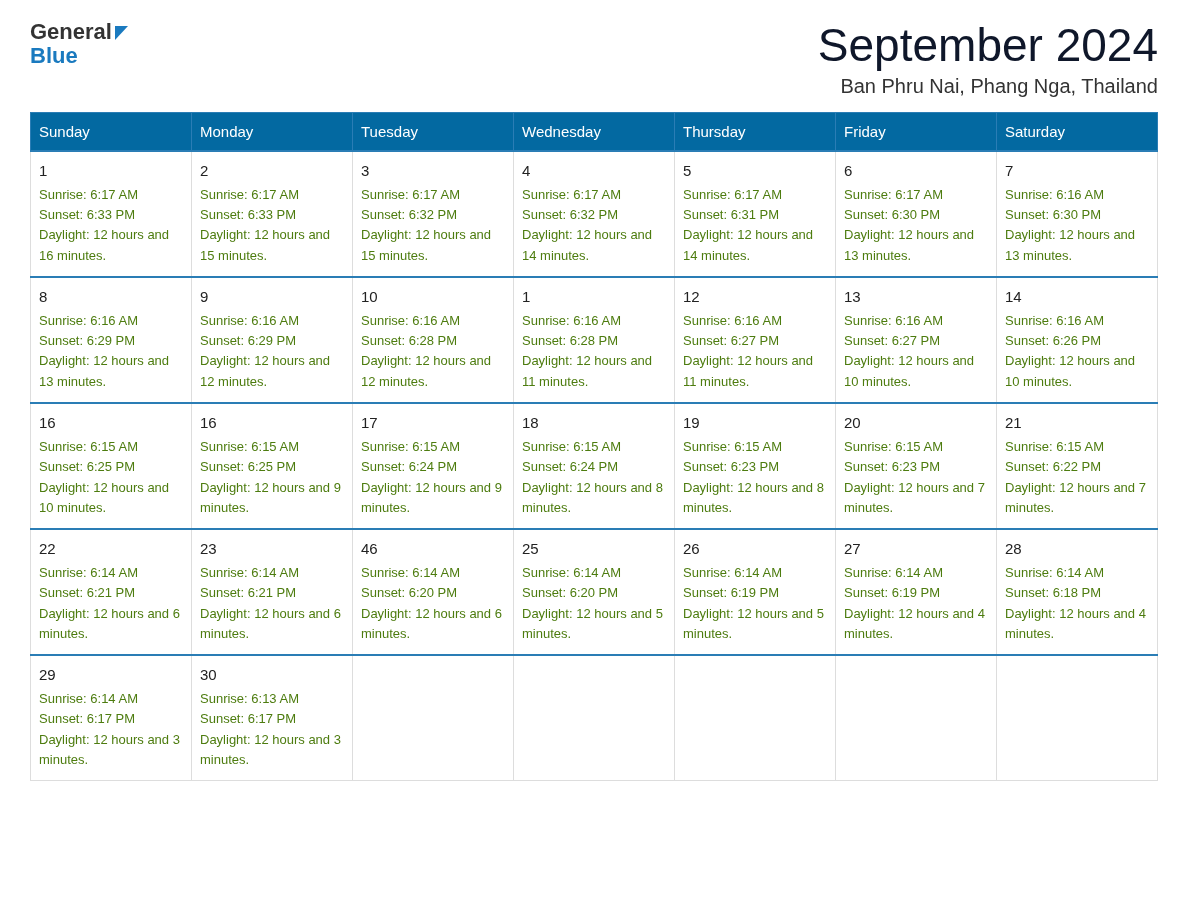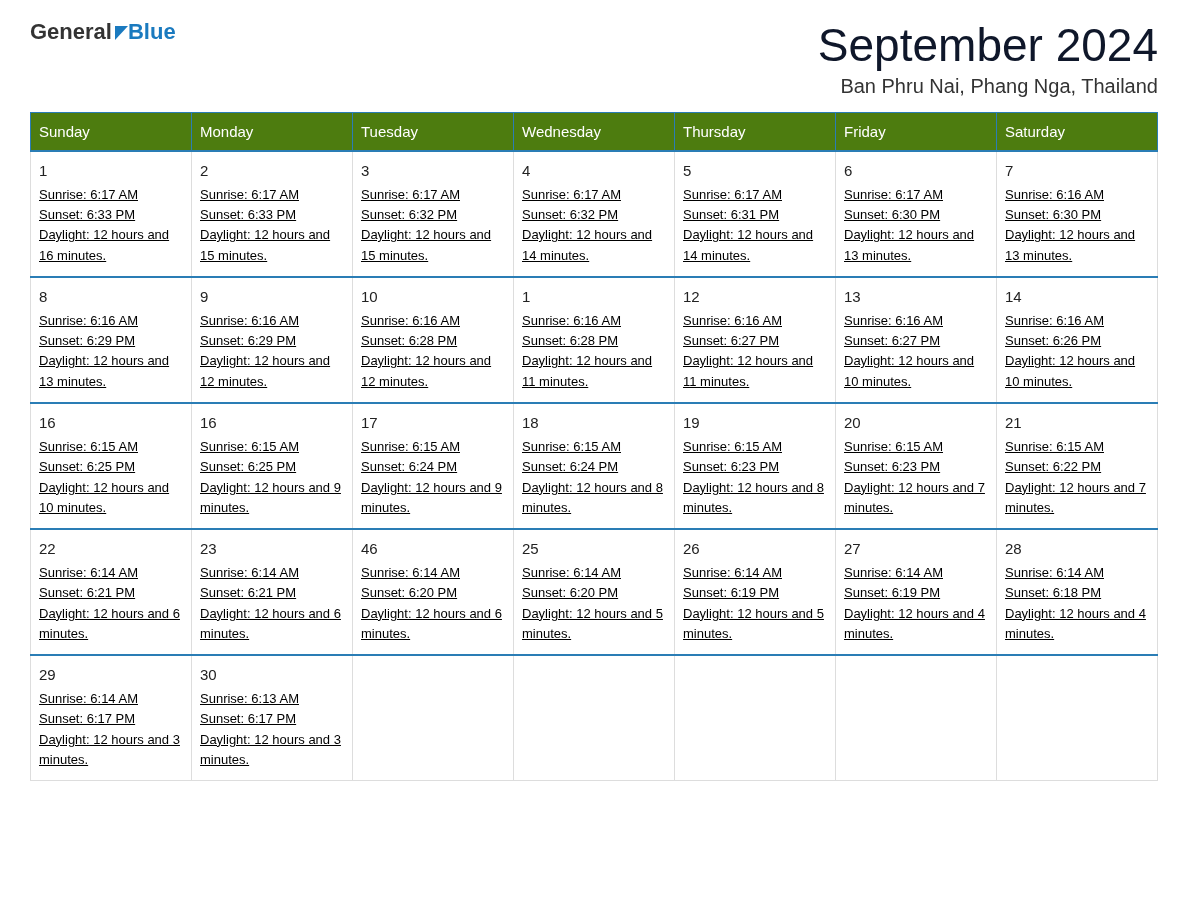--- a/index.html
+++ b/index.html
@@ -43,21 +43,21 @@
       font-size: 20px;
       color: #333;
       margin-top: 4px;
     }
     .calendar {
       width: 100%;
       border-collapse: collapse;
       margin-top: 14px;
     }
     .calendar th {
-      background: #4d7c0f;
+      background: #0369a1;
       color: #fff;
       padding: 10px 8px;
       font-size: 15px;
       font-weight: normal;
       text-align: left;
       border: 1px solid #2a7db5;
     }
     .calendar td {
       vertical-align: top;
       padding: 8px 8px 10px 8px;
@@ -78,34 +78,33 @@
       border-top: 2px solid #2a7db5;
     }
     .day-number {
       font-size: 15px;
       font-weight: normal;
       display: block;
       margin-bottom: 3px;
     }
     .day-info {
       font-size: 13px;
-      color: #000000;
+      color: #4d7c0f;
       line-height: 1.55;
-      text-decoration: underline;
     }
     .empty-cell {
       background: #fff;
     }
   </style>
 </head>
 <body>
 
 <div class="header-top">
   <div class="logo">
-    <div style="display:flex; flex-direction:row; line-height:1.1;">
+    <div style="display:flex; flex-direction:column; line-height:1.1;">
       <div style="display:flex; align-items:center;">
         <span class="logo-general">General</span>
         <div style="display:flex; flex-direction:column; margin-left:3px; margin-top:2px;">
           <div style="width:0;height:0;border-left:13px solid #1a7abf;border-top:0px solid transparent;border-bottom:14px solid transparent;"></div>
         </div>
       </div>
       <span class="logo-blue-text" style="margin-left:0;">Blue</span>
     </div>
   </div>
   <div class="title-section">

